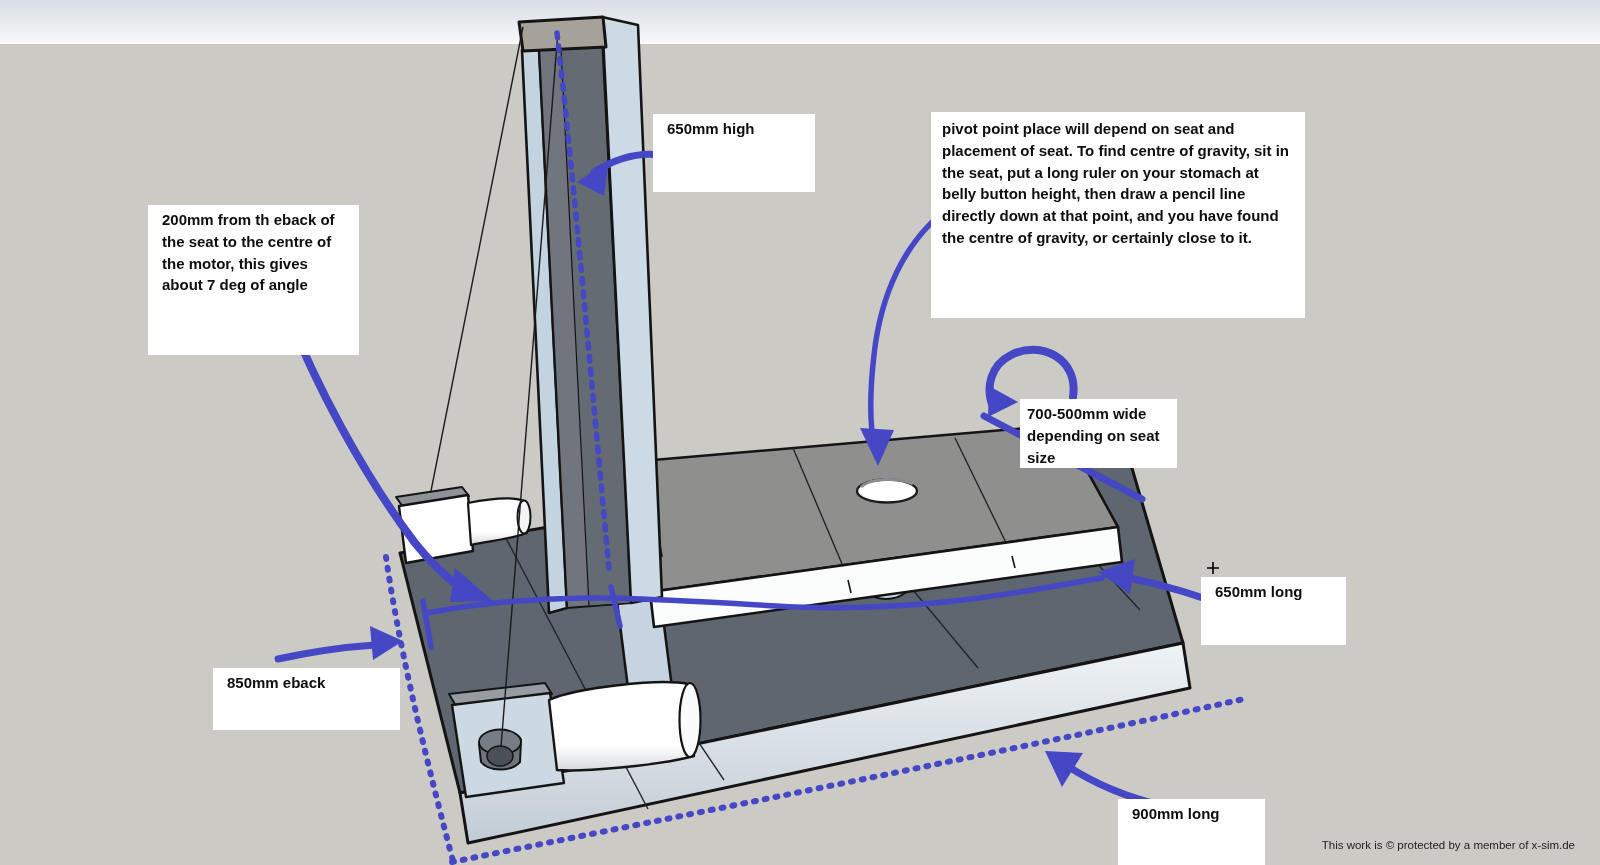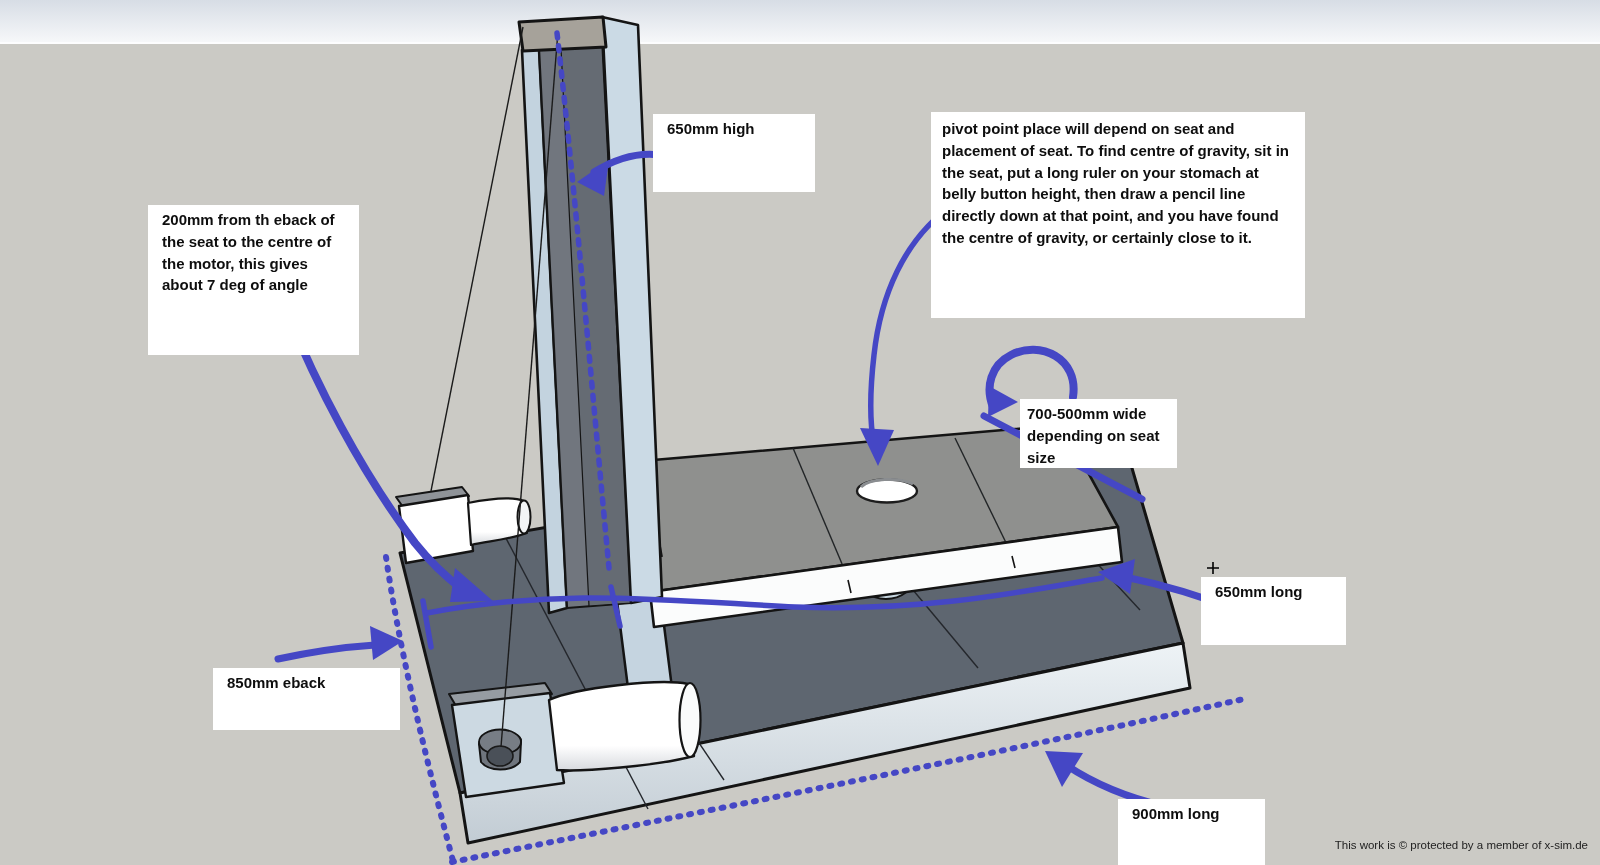--- a/index.html
+++ b/index.html
@@ -10,21 +10,21 @@
   .note{position:absolute;background:#ffffff;color:#0e0e0e;
         font:700 15px/1.45 "Liberation Sans",sans-serif;
         padding:4px 14px;box-sizing:border-box;white-space:normal;}
   .note-height   {left:653px; top:114px; width:162px; height:78px;}
   .note-motor    {left:148px; top:205px; width:211px; height:150px;}
   .note-pivot    {left:931px; top:112px; width:374px; height:206px;padding:6px 11px;}
   .note-seatwidth{left:1020px;top:399px; width:157px; height:69px;padding:4px 7px;}
   .note-seatlen  {left:1201px;top:577px; width:145px; height:68px;}
   .note-basewidth{left:213px; top:668px; width:187px; height:62px;}
   .note-baselen  {left:1118px;top:763px; width:147px; height:67px;margin-top:36px;}
-  .footer-copy{position:absolute;right:12px;top:839px;
+  .footer-copy{position:absolute;right:25px;top:839px;
         font:400 11.5px "Liberation Sans",sans-serif;color:#222;}
 </style>
 </head>
 <body>
 
 <div class="stage">
 
   <svg class="scene-svg" width="1600" height="865" viewBox="0 0 1600 865">
     <defs>
       <linearGradient id="skyGrad" x1="0" y1="0" x2="0" y2="1">

